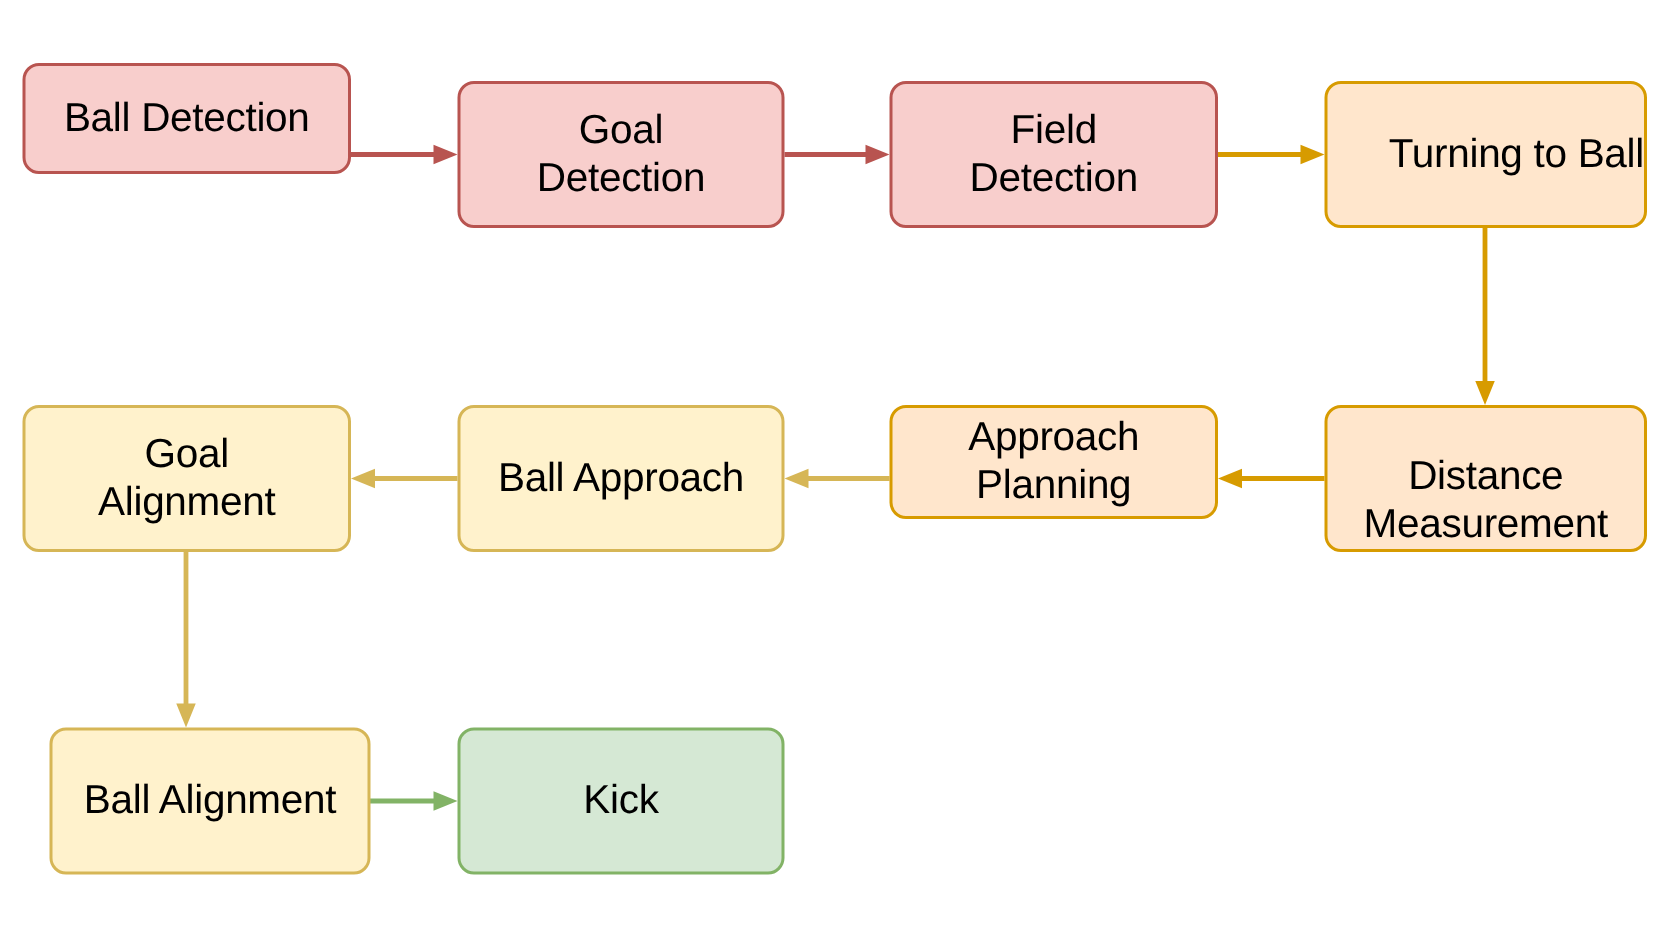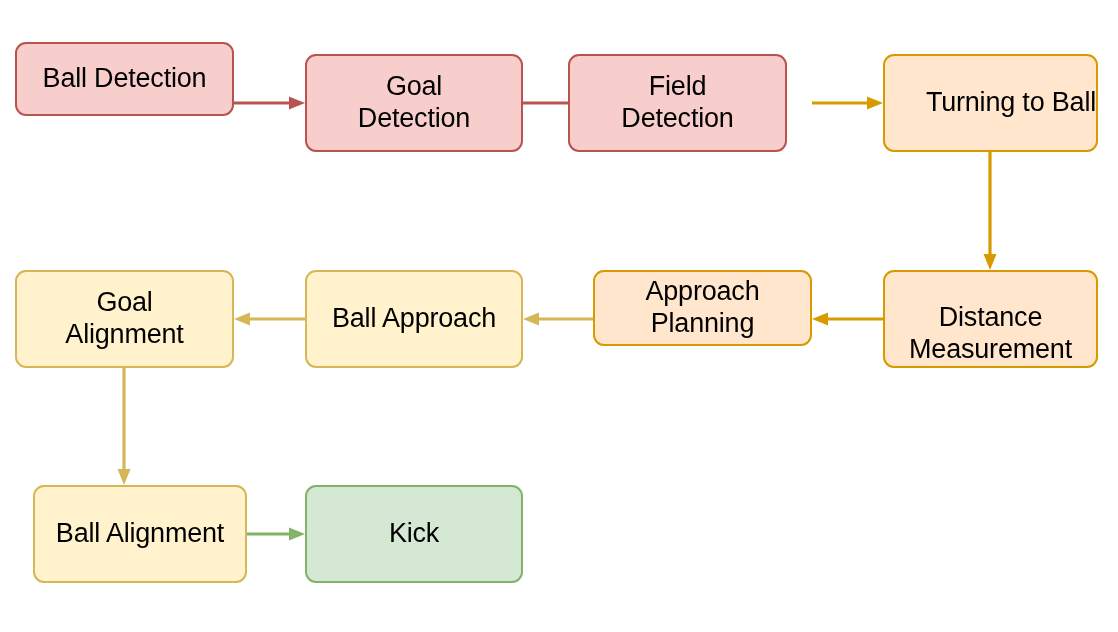--- a/index.html
+++ b/index.html
@@ -105,21 +105,21 @@
         <svg width="111" height="40">
           <line x1="20" y1="20" x2="78" y2="20" stroke="#82b366" stroke-width="3.2"></line>
           <polygon points="91,20 75,13.5 75,26.5" fill="#82b366"></polygon>
         </svg>
       </div>
     </div>
   <div id="node-layer">
       <div class="node pink" style="left: 15px; top: 42px; width: 219px; height: 74px;"><span>Ball Detection</span></div>
       <div class="node pink" style="left: 305px; top: 54px; width: 218px; height: 98px;"><span>Goal
 Detection</span></div>
-      <div class="node pink" style="left: 568px; top: 54px; width: 219px; height: 98px;"><span>Field
+      <div class="node pink" style="left: 593px; top: 54px; width: 219px; height: 98px;"><span>Field
 Detection</span></div>
       <div class="node orange" style="left: 883px; top: 54px; width: 215px; height: 98px; justify-content: flex-end;"><span>Turning to Ball</span></div>
       <div class="node yellow" style="left: 15px; top: 270px; width: 219px; height: 98px;"><span>Goal
 Alignment</span></div>
       <div class="node yellow" style="left: 305px; top: 270px; width: 218px; height: 98px;"><span>Ball Approach</span></div>
       <div class="node orange" style="left: 593px; top: 270px; width: 219px; height: 76px;"><span>Approach
 Planning</span></div>
       <div class="node orange" style="left: 883px; top: 270px; width: 215px; height: 98px; align-items: flex-end;"><span>Distance
 Measurement</span></div>
       <div class="node yellow" style="left: 33px; top: 485px; width: 214px; height: 98px;"><span>Ball Alignment</span></div>

